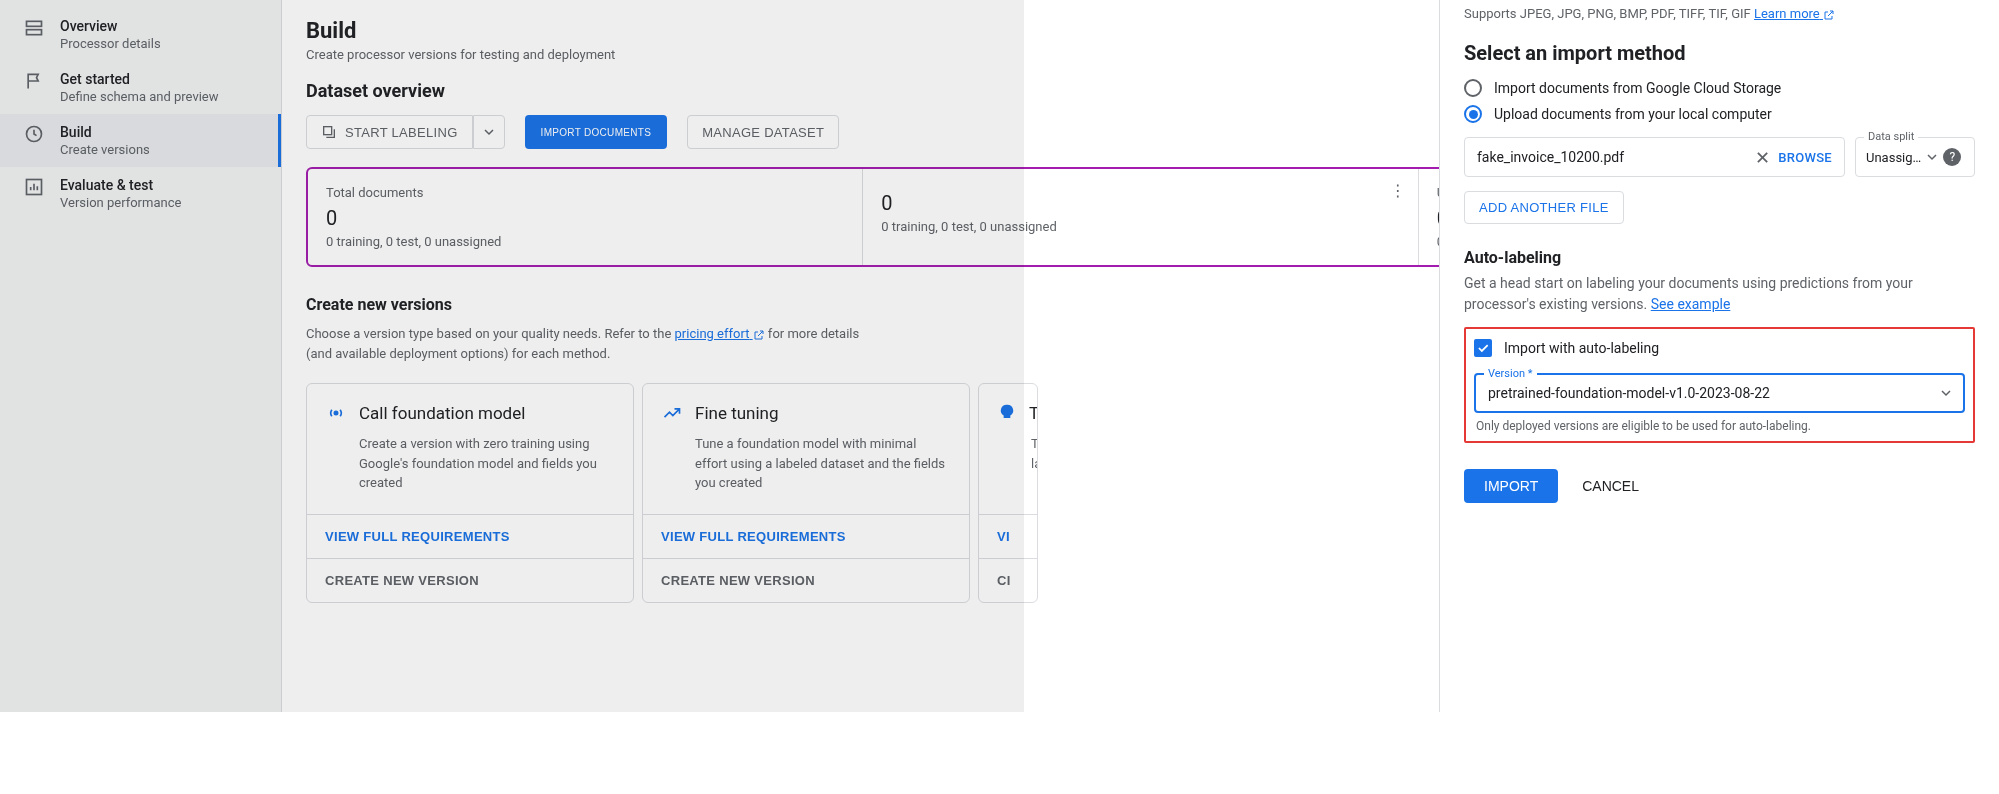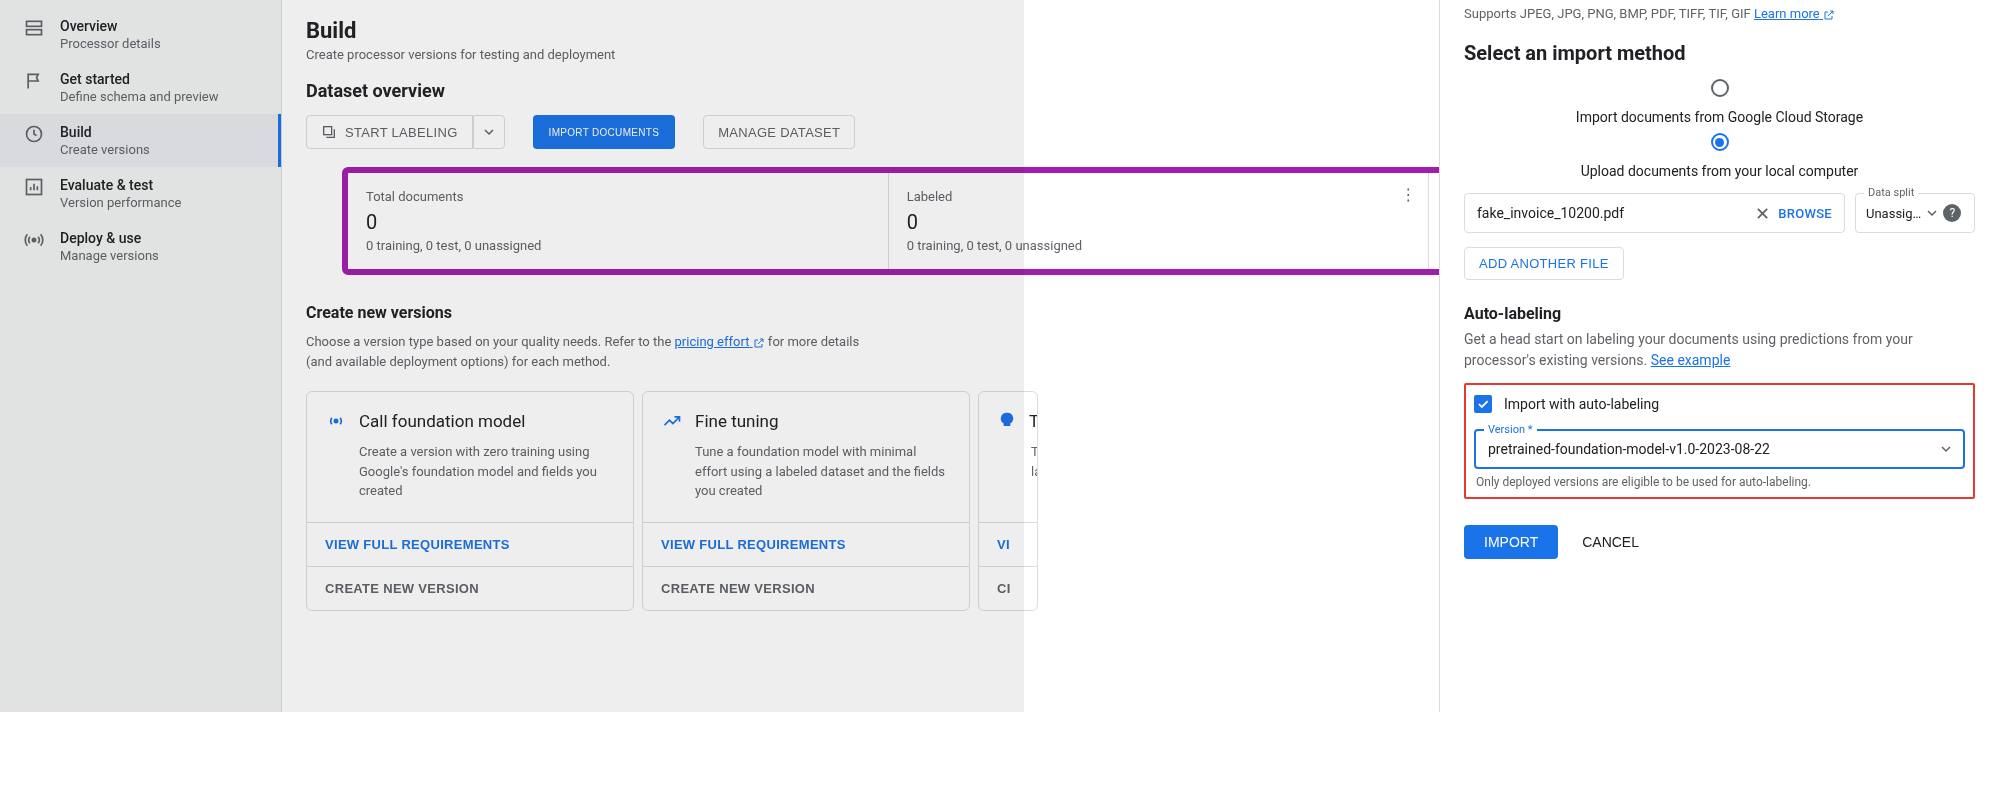--- a/index.html
+++ b/index.html
@@ -43,40 +43,40 @@
   flex: 1;
   background: #fff;
   padding: 18px 24px;
   overflow: hidden;
 }
 .page-title { font-size: 22px; color: #202124; margin-bottom: 4px; }
 .page-sub { font-size: 13px; color: #5f6368; margin-bottom: 18px; }
 
 .section-h { font-size: 18px; color: #202124; margin-bottom: 14px; }
 
-.toolbar { display: flex; gap: 28px; margin-bottom: 18px; }
+.toolbar { display: flex; gap: 20px; margin-bottom: 18px; }
 .btn-outline {
   border: 1px solid #dadce0; background: #fff; color: #5f6368;
   padding: 8px 14px; font-size: 13px; font-weight: 500; border-radius: 4px;
   display: inline-flex; align-items: center; gap: 8px; cursor: pointer;
   letter-spacing: 0.3px;
 }
 .btn-outline-split { padding: 8px 10px; border-left: none; }
 .split-group { display: inline-flex; }
 .split-group .btn-outline:first-child { border-radius: 4px 0 0 4px; }
 .split-group .btn-outline:last-child { border-radius: 0 4px 4px 0; border-left: 1px solid #dadce0;}
 .btn-primary {
   background: #1a73e8; color: #fff; border: none;
   padding: 8px 16px; font-size: 10px; font-weight: 500; border-radius: 4px;
   cursor: pointer; letter-spacing: 0.3px;
 }
 
 .overview-card {
-  border: 6px solid #a21caf; border-radius: 6px;
-  display: flex; margin-bottom: 28px; margin-left: 36px;
+  border: 2px solid #a21caf; border-radius: 6px;
+  display: flex; margin-bottom: 28px;
 }
 .ov-cell {
   flex: 1; padding: 16px 18px; position: relative;
 }
 .ov-cell + .ov-cell { border-left: 1px solid #dadce0; }
 .ov-label { font-size: 13px; color: #5f6368; }
 .ov-count { font-size: 20px; margin-top: 6px; }
 .ov-detail { font-size: 13px; color: #5f6368; margin-top: 4px; }
 .ov-menu { position: absolute; right: 12px; top: 12px; color: #5f6368; cursor: pointer; }
 
@@ -116,21 +116,21 @@
 .drawer {
   position: absolute; right: 0; top: 0; height: 100%;
   width: 560px; background: #fff;
   padding: 6px 24px 24px 24px;
   border-left: 1px solid #dadce0;
   z-index: 10;
 }
 .drawer .hint { font-size: 13px; color: #5f6368; margin-bottom: 20px; }
 .drawer .hint a { color: #1a73e8; text-decoration: underline; }
 .drawer-h { font-size: 20px; margin-bottom: 14px; }
-.radio-row { display: flex; align-items: center; gap: 12px; font-size: 14px; margin-bottom: 8px; cursor: pointer; flex-direction: column; }
+.radio-row { display: flex; align-items: center; gap: 12px; font-size: 14px; margin-bottom: 8px; cursor: pointer; }
 .radio {
   width: 18px; height: 18px; border: 2px solid #5f6368; border-radius: 50%;
   display: inline-flex; align-items: center; justify-content: center;
 }
 .radio.checked { border-color: #1a73e8; }
 .radio.checked::after { content:''; width: 9px; height:9px; background:#1a73e8; border-radius:50%; }
 
 .upload-row { display: flex; gap: 10px; margin-top: 14px; align-items: stretch; }
 .file-field {
   flex: 1; border: 1px solid #dadce0; border-radius: 4px;
@@ -237,32 +237,20 @@
     <div class="nav-item">
       <span class="nav-icon">
         <svg width="20" height="20" viewBox="0 0 24 24" fill="none" stroke="currentColor" stroke-width="2">
             <rect x="3" y="3" width="18" height="18"></rect>
             <path d="M8 16V12M12 16V8M16 16v-5"></path>
           </svg>
       </span>
       <span class="nav-text-wrap">
         <span class="nav-title">Evaluate &amp; test</span>
         <span class="nav-sub">Version performance</span>
-      </span>
-    </div>
-    <div class="nav-item">
-      <span class="nav-icon">
-        <svg width="20" height="20" viewBox="0 0 24 24" fill="none" stroke="currentColor" stroke-width="2">
-            <circle cx="12" cy="12" r="2" fill="currentColor"></circle>
-            <path d="M7 8a7 7 0 000 8M17 8a7 7 0 010 8M4 5a11 11 0 000 14M20 5a11 11 0 010 14"></path>
-          </svg>
-      </span>
-      <span class="nav-text-wrap">
-        <span class="nav-title">Deploy &amp; use</span>
-        <span class="nav-sub">Manage versions</span>
       </span>
     </div>
   </nav>
 
   <main class="main">
     <h1 class="page-title">Build</h1>
     <div class="page-sub">Create processor versions for testing and deployment</div>
 
     <h2 class="section-h">Dataset overview</h2>
 
@@ -285,21 +273,20 @@
       <button class="btn-outline">MANAGE DATASET</button>
     </div>
 
     <div class="overview-card">
       <div class="ov-cell">
         <div class="ov-label">Total documents</div>
         <div class="ov-count">0</div>
         <div class="ov-detail">0 training, 0 test, 0 unassigned</div>
       </div>
       <div class="ov-cell">
-        <div class="ov-label">Labeled</div>
         <div class="ov-count">0</div>
         <div class="ov-detail">0 training, 0 test, 0 unassigned</div>
         <span class="ov-menu">⋮</span>
       </div>
       <div class="ov-cell">
         <div class="ov-label">Unlabeled</div>
         <div class="ov-count">0</div>
         <div class="ov-detail">0 training, 0 test, 0 unassigned</div>
         <span class="ov-menu">⋮</span>
       </div>

